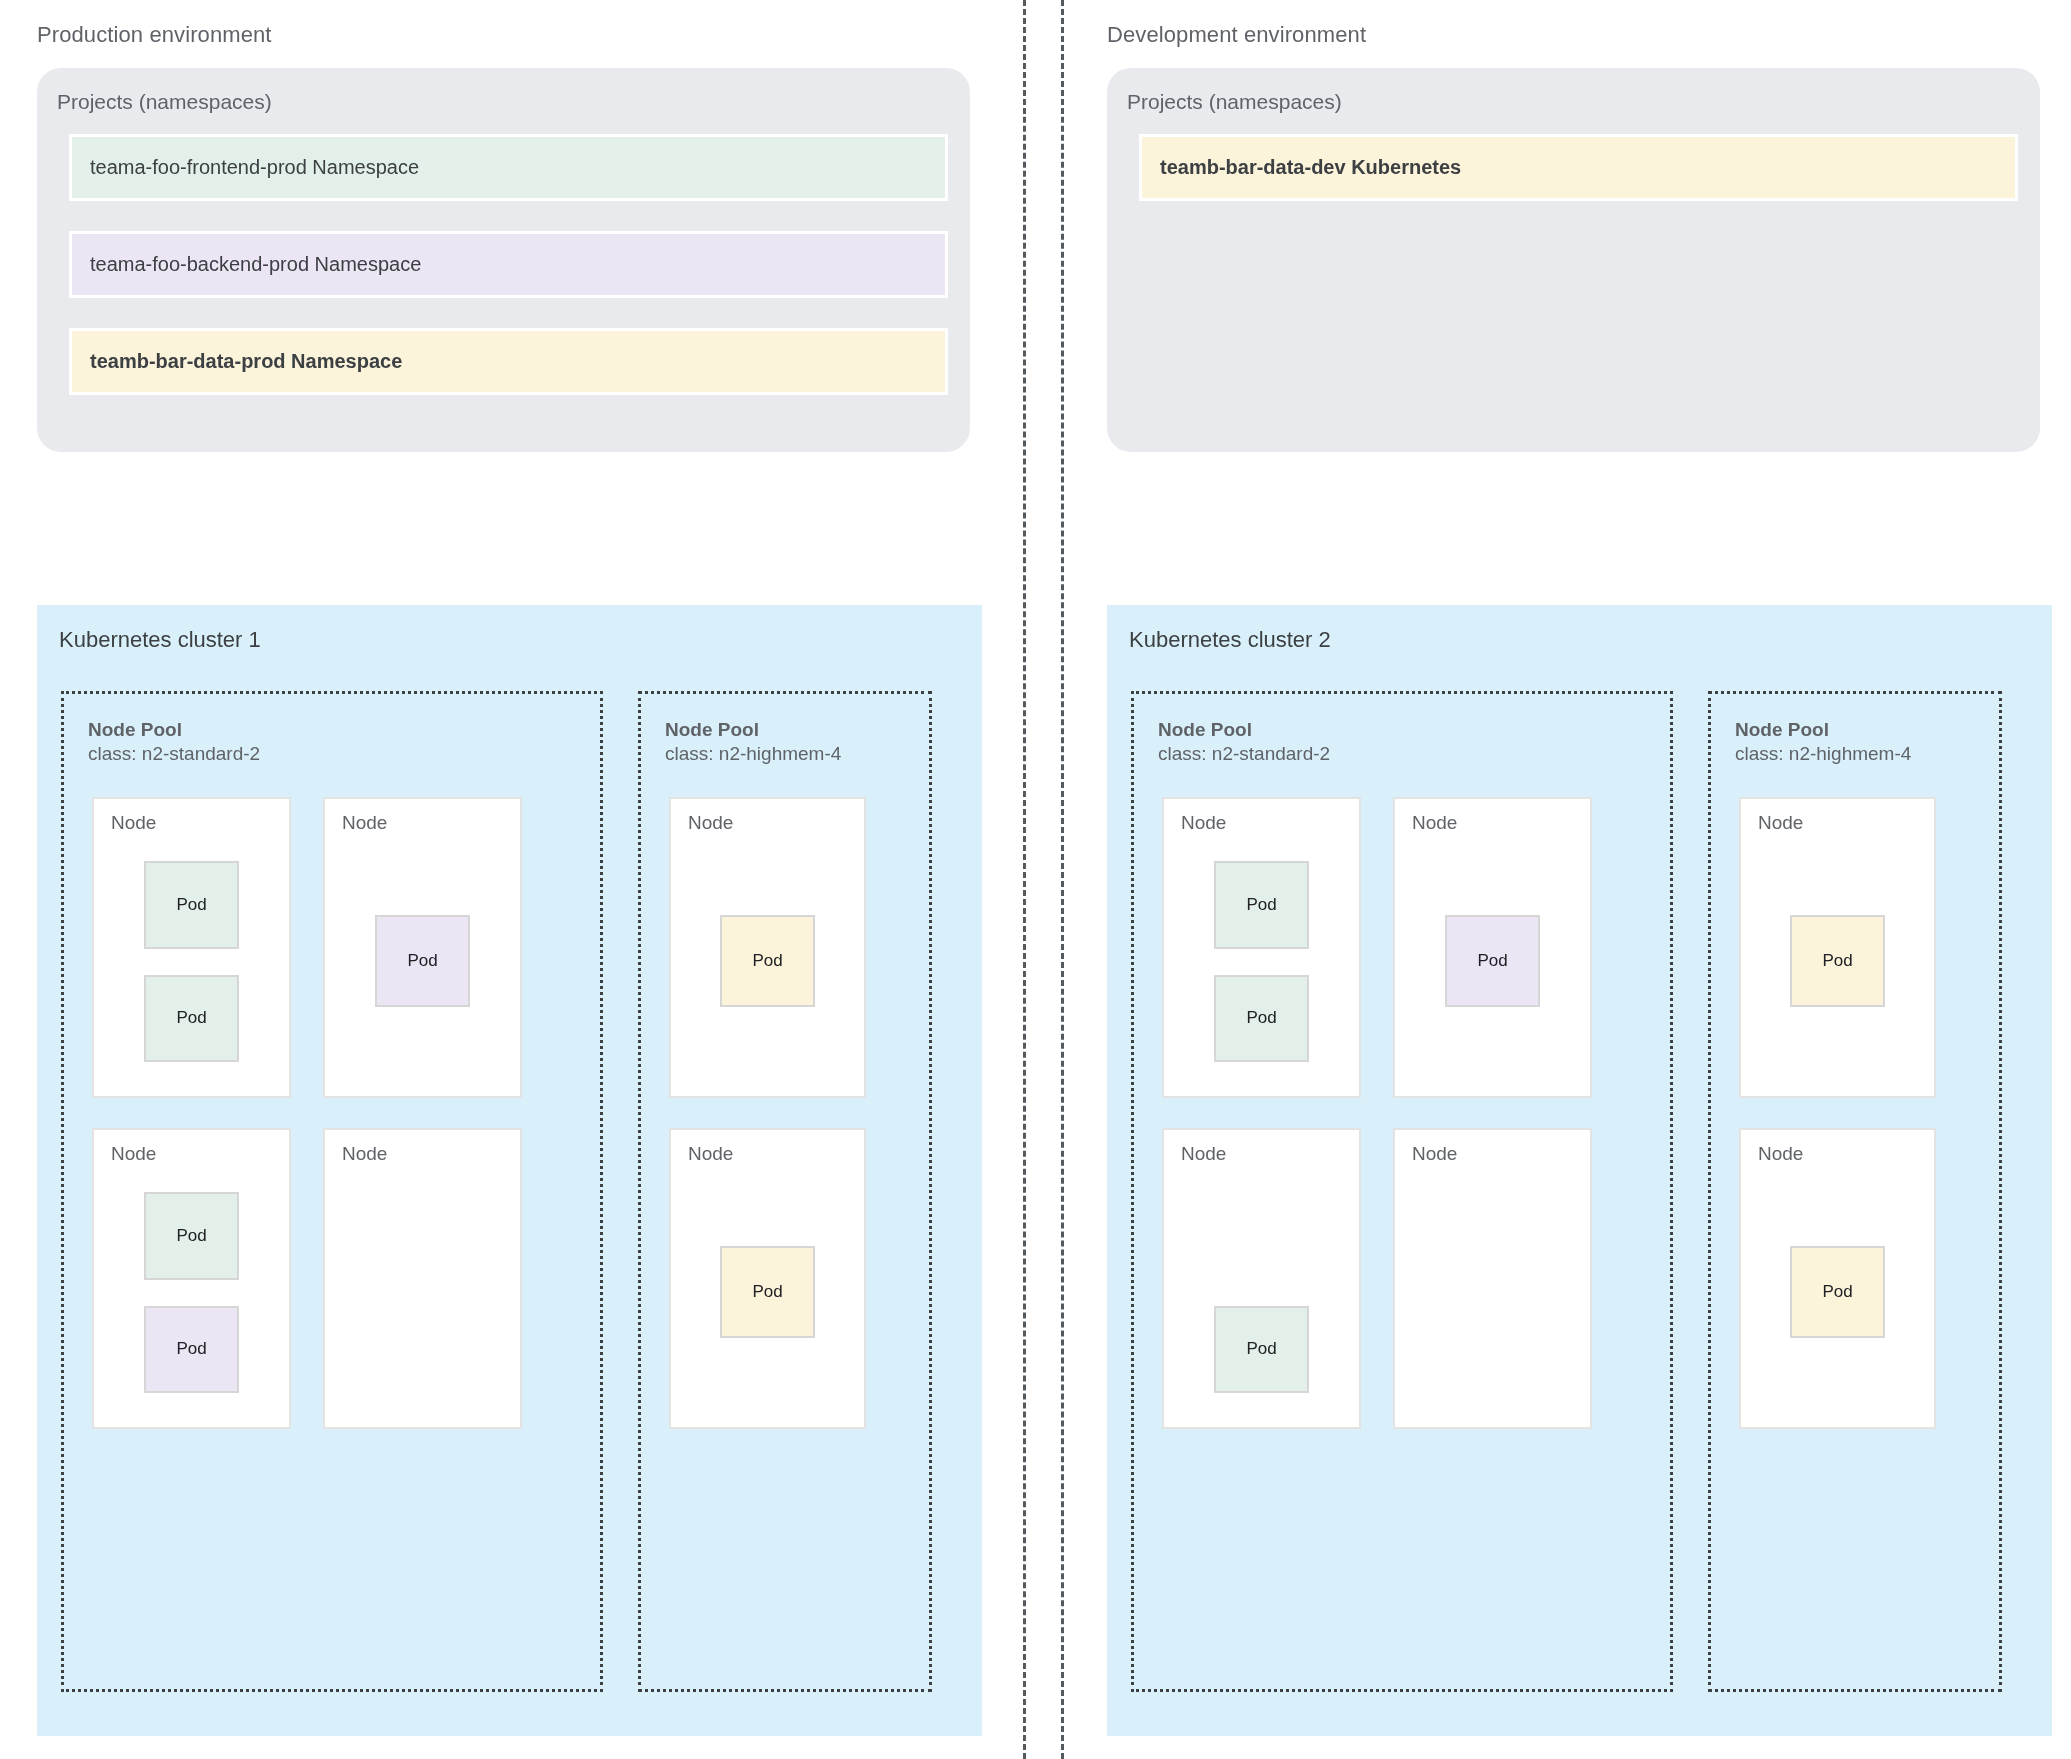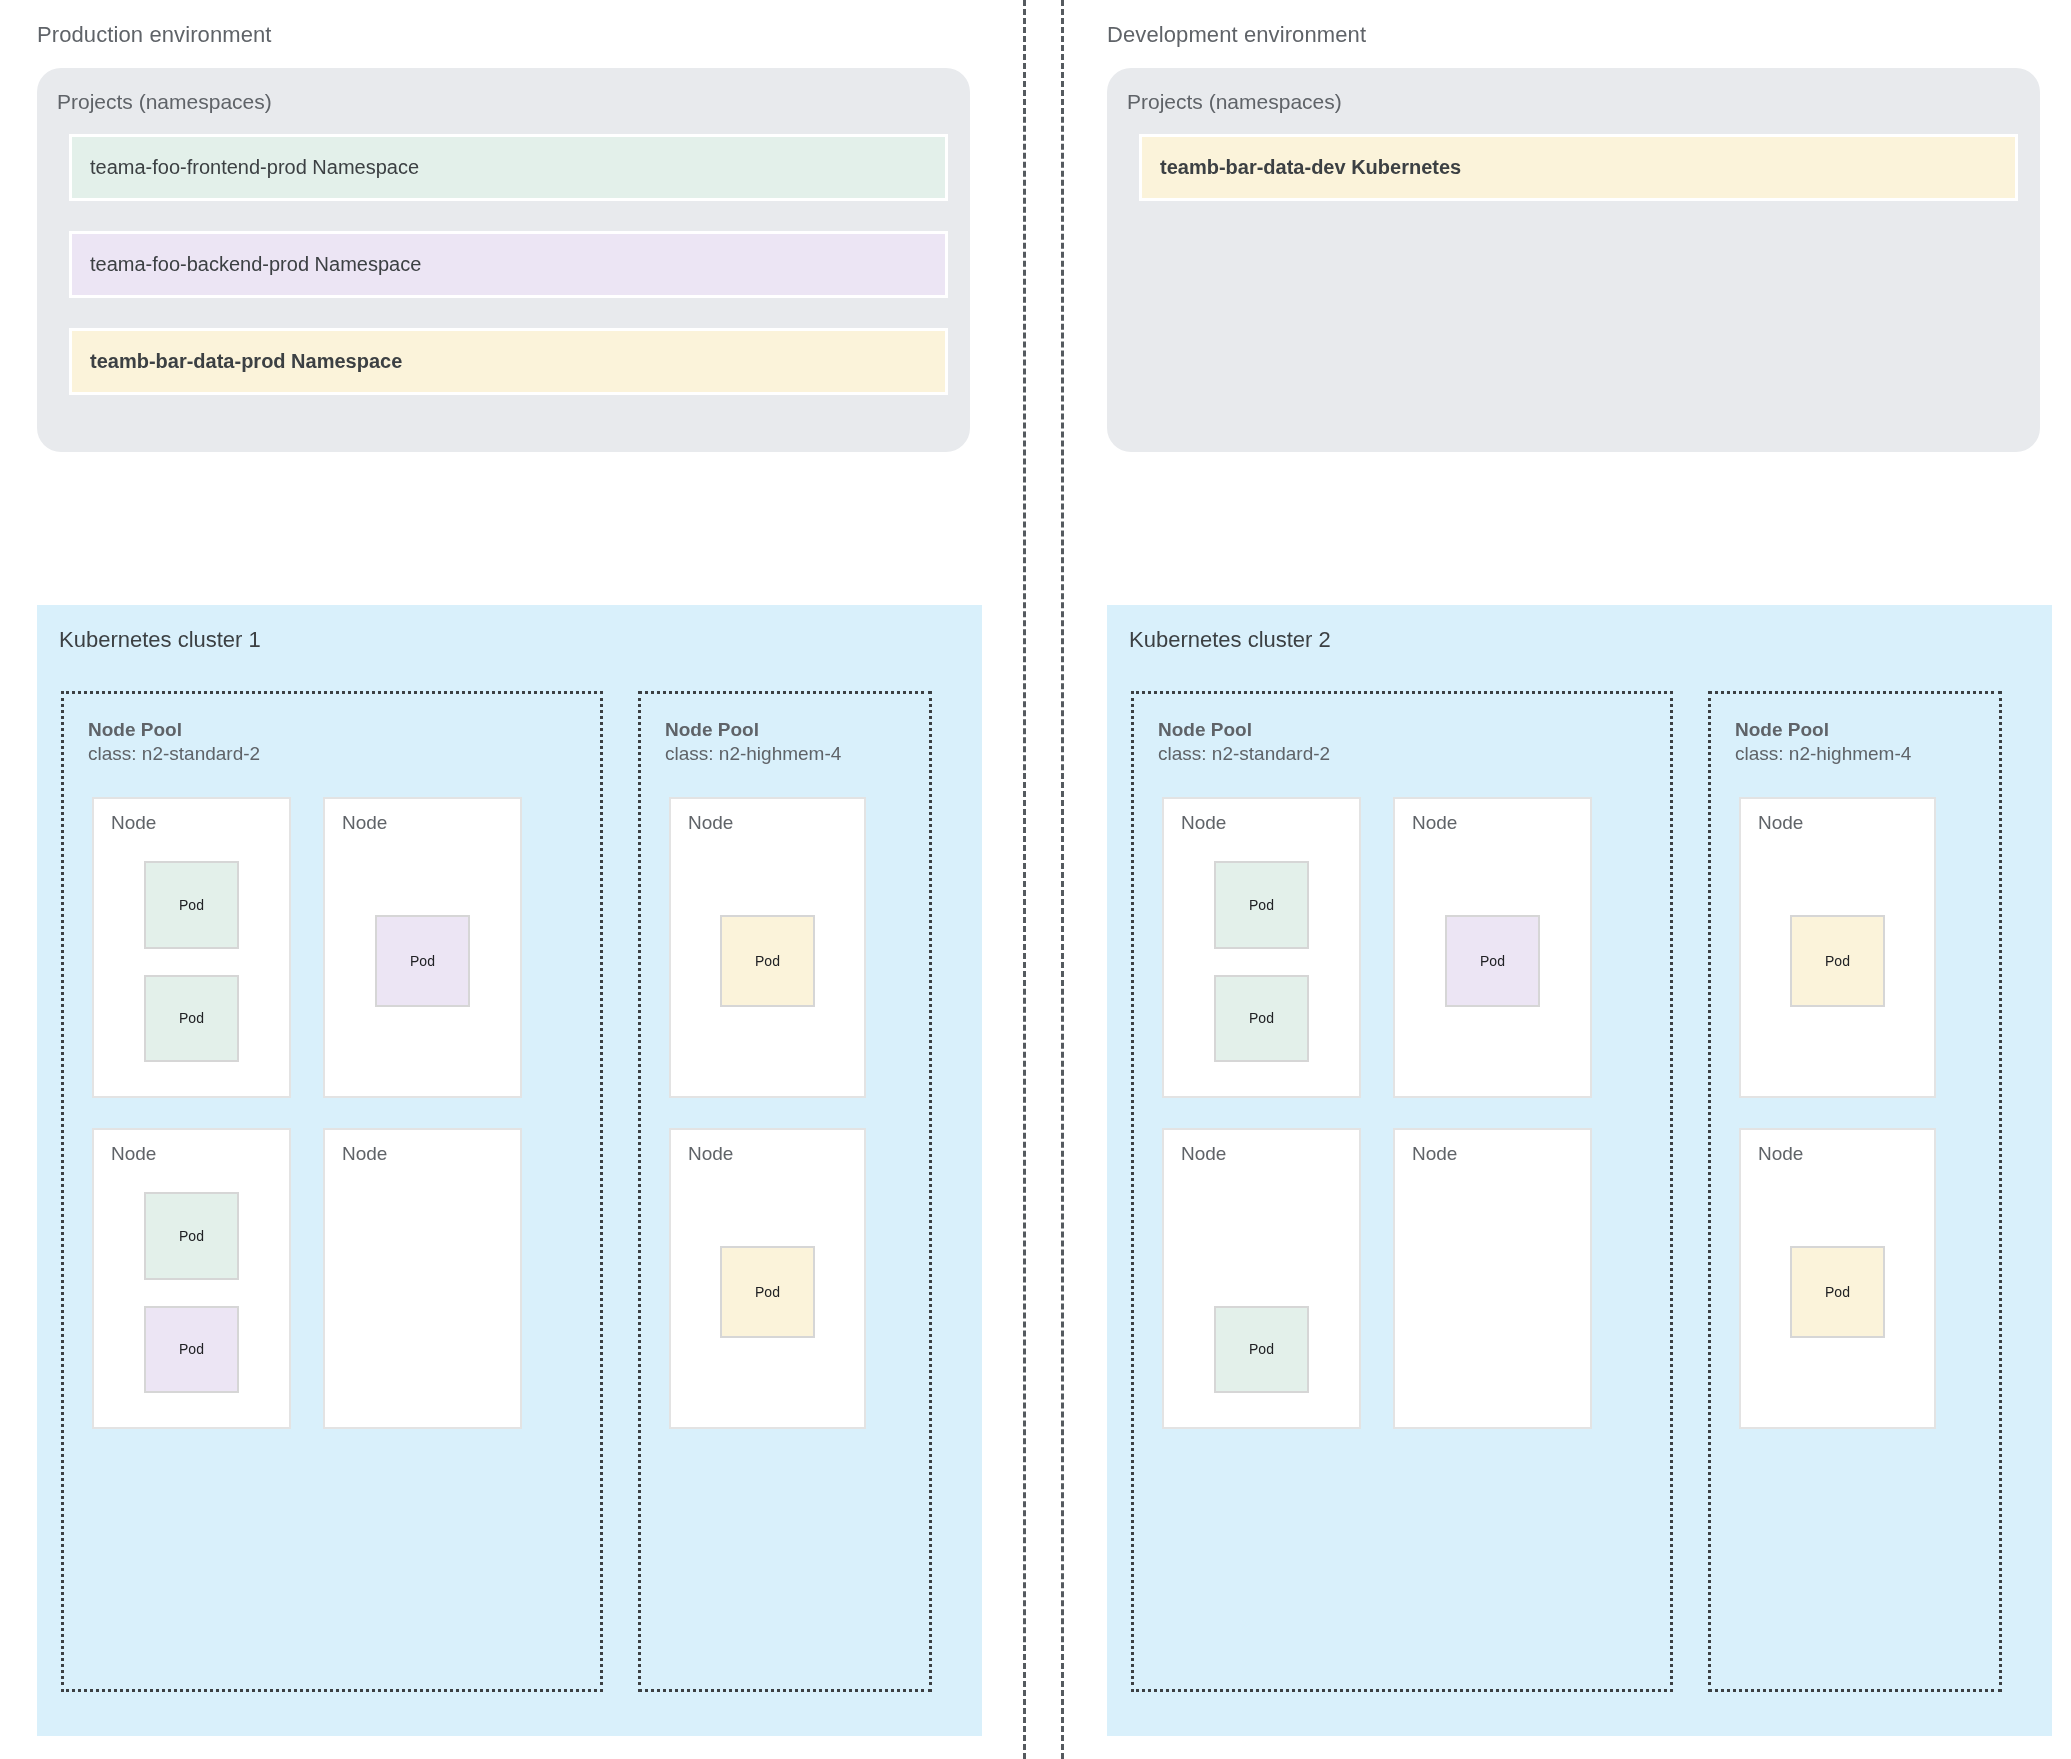--- a/index.html
+++ b/index.html
@@ -184,21 +184,21 @@
   .pod-stack.one { justify-content: center; padding-bottom: 22px; }
   .pod-stack.two { justify-content: flex-start; padding-top: 6px; }
 
   .pod {
     width: 95px;
     height: 92px;
     border: 2px solid #d6d6d6;
     display: flex;
     align-items: center;
     justify-content: center;
-    font-size: 14px;
+    font-size: 17px;
     color: #202124;
   }
   .pod-stack.two .pod { margin-bottom: 26px; }
   .pod-green  { background: #e3f0ea; }
   .pod-purple { background: #ece5f4; }
   .pod-yellow { background: #fbf3da; }
 
   .pod-spacer { visibility: hidden; }
 </style>
 </head>

